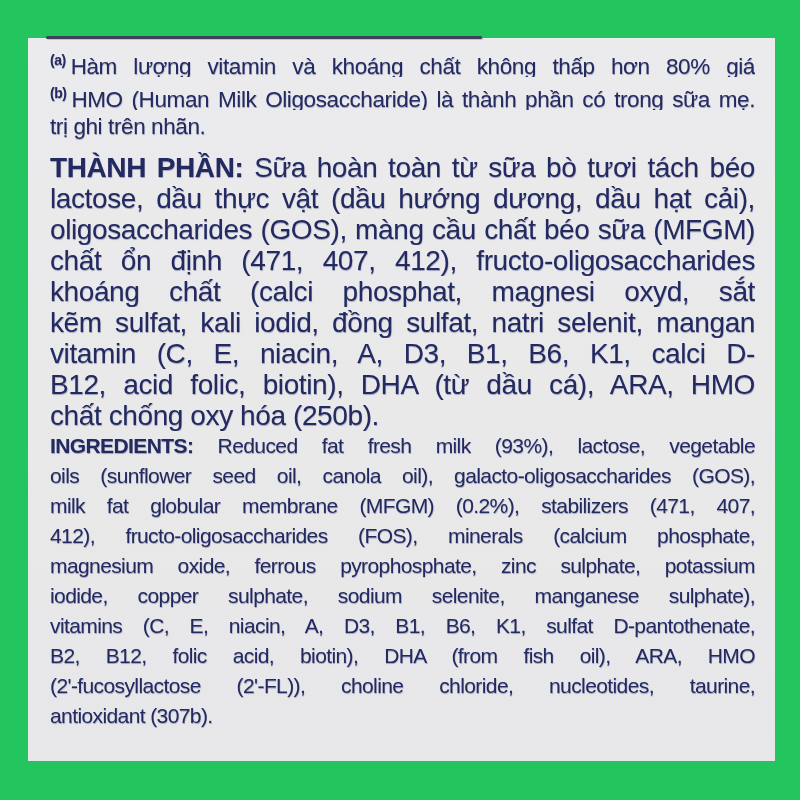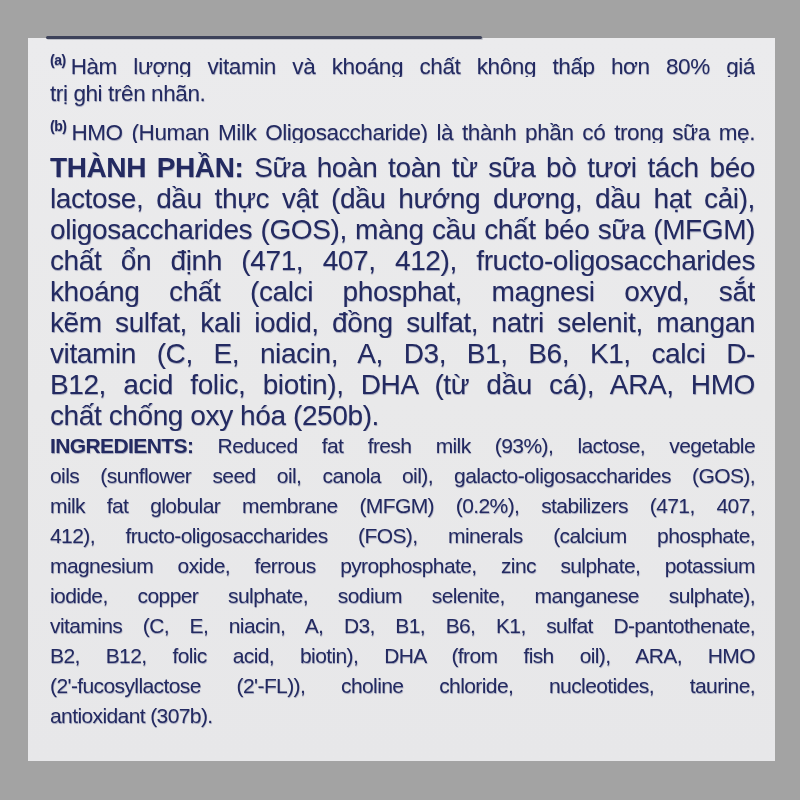--- a/index.html
+++ b/index.html
@@ -8,21 +8,21 @@
     width: 800px;
     height: 800px;
     background: #ffffff;
     font-family: "Liberation Sans", "DejaVu Sans", sans-serif;
     overflow: hidden;
   }
   .page {
     position: relative;
     width: 800px;
     height: 800px;
-    background: #a3a3a3;
+    background: #22c55e;
   }
   .label-panel {
     position: absolute;
     left: 28px;
     top: 38px;
     width: 747px;
     height: 723px;
     background: linear-gradient(180deg, #ebebed 0%, #e9e9ea 50%, #e7e7e9 100%);
   }
   .topline {
@@ -78,22 +78,22 @@
 </head>
 <body>
 
 <div class="page">
   <div class="label-panel">
     <div class="topline"></div>
     <div class="content">
 
       <div class="sec fn">
         <div class="line"><span class="sup">(a)</span><span>Hàm lượng vitamin và khoáng chất không thấp hơn 80% giá</span></div>
+        <div class="line"><span class="sup">(b)</span><span>HMO (Human Milk Oligosaccharide) là thành phần có trong sữa mẹ.</span></div>
         <div class="line end">trị ghi trên nhãn.</div>
-        <div class="line"><span class="sup">(b)</span><span>HMO (Human Milk Oligosaccharide) là thành phần có trong sữa mẹ.</span></div>
       </div>
 
       <div class="sec vn">
         <div class="line"><span class="hd">THÀNH PHẦN:</span><span> Sữa hoàn toàn từ sữa bò tươi tách béo (93%) *,</span></div>
         <div class="line">lactose, dầu thực vật (dầu hướng dương, dầu hạt cải), galacto -</div>
         <div class="line">oligosaccharides (GOS), màng cầu chất béo sữa (MFGM) (0,2%),</div>
         <div class="line">chất ổn định (471, 407, 412), fructo-oligosaccharides (FOS),</div>
         <div class="line">khoáng chất (calci phosphat, magnesi oxyd, sắt pyrophosphat,</div>
         <div class="line">kẽm sulfat, kali iodid, đồng sulfat, natri selenit, mangan sulfat),</div>
         <div class="line">vitamin (C, E, niacin, A, D3, B1, B6, K1, calci D-pantothenat, B2,</div>

